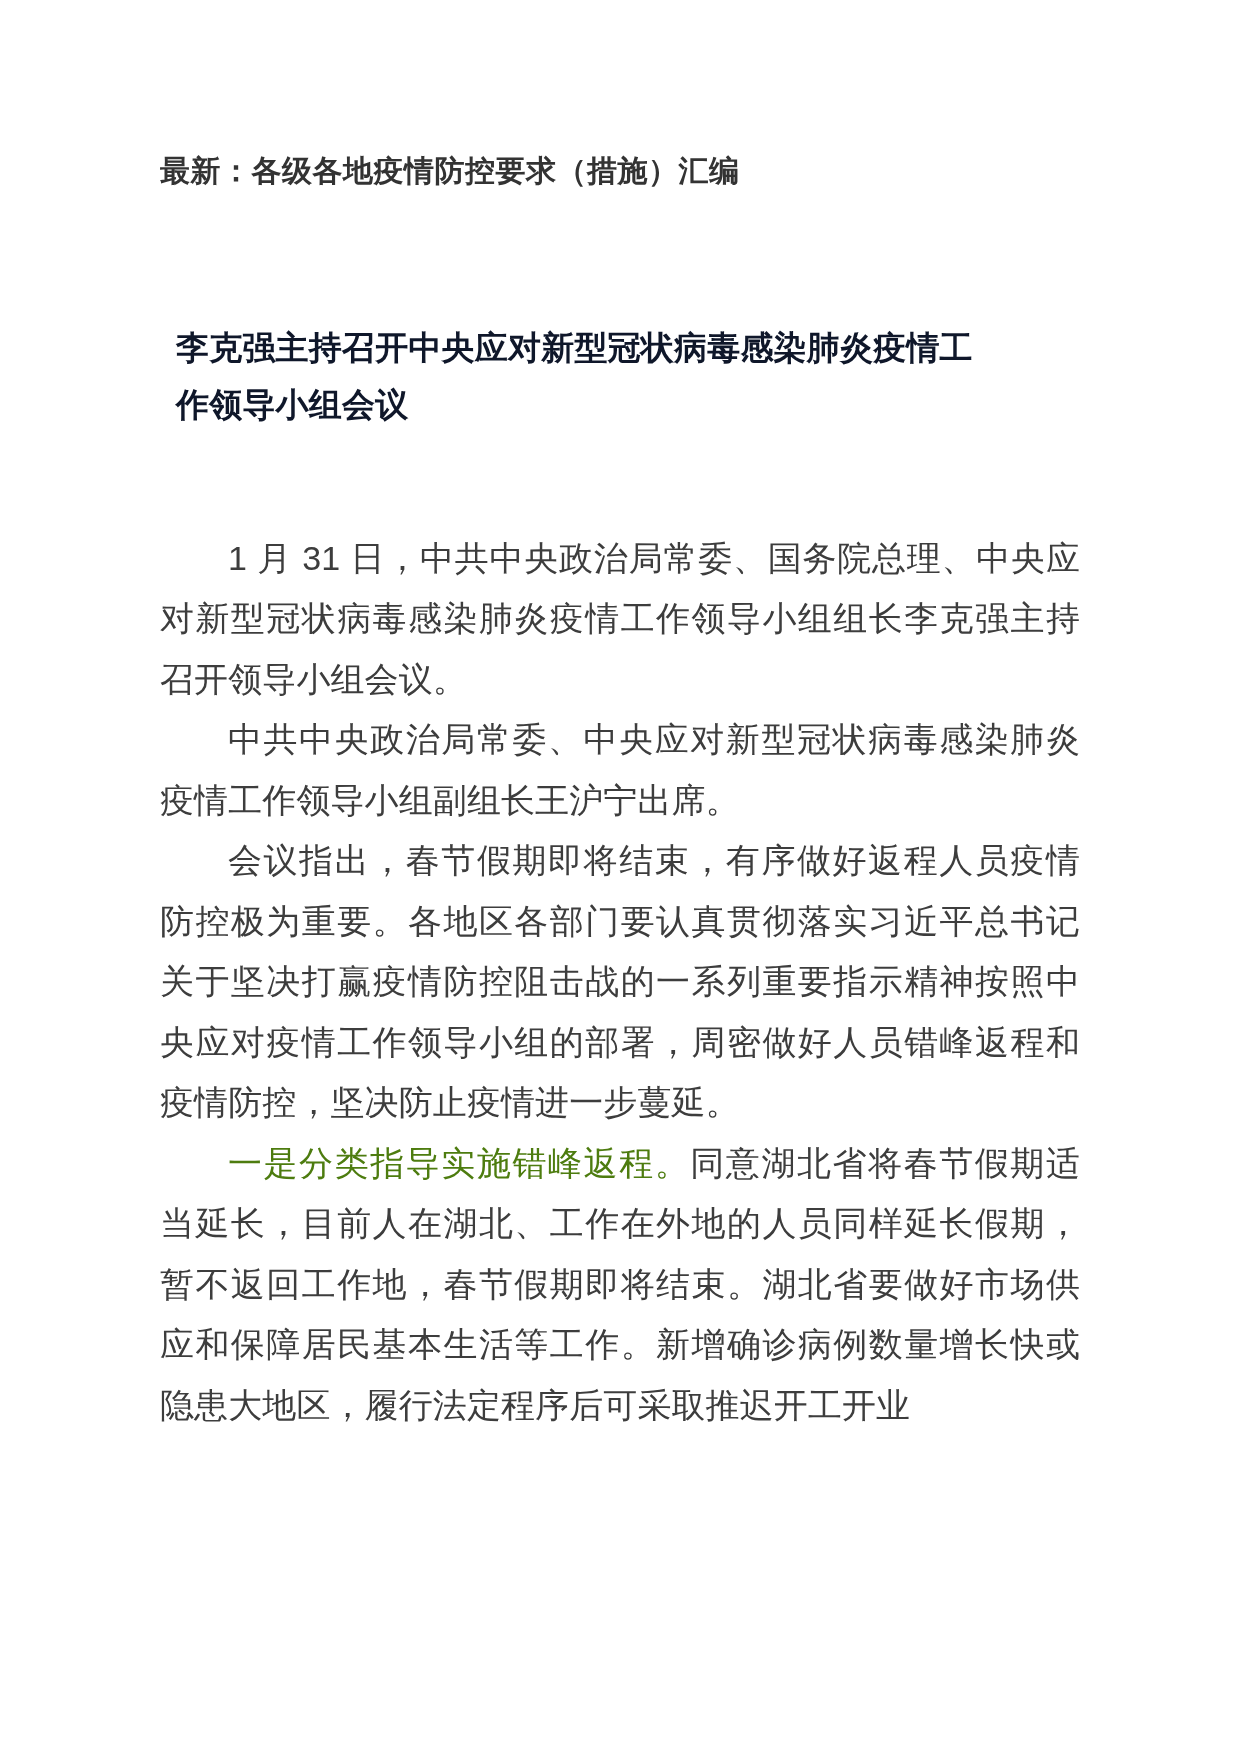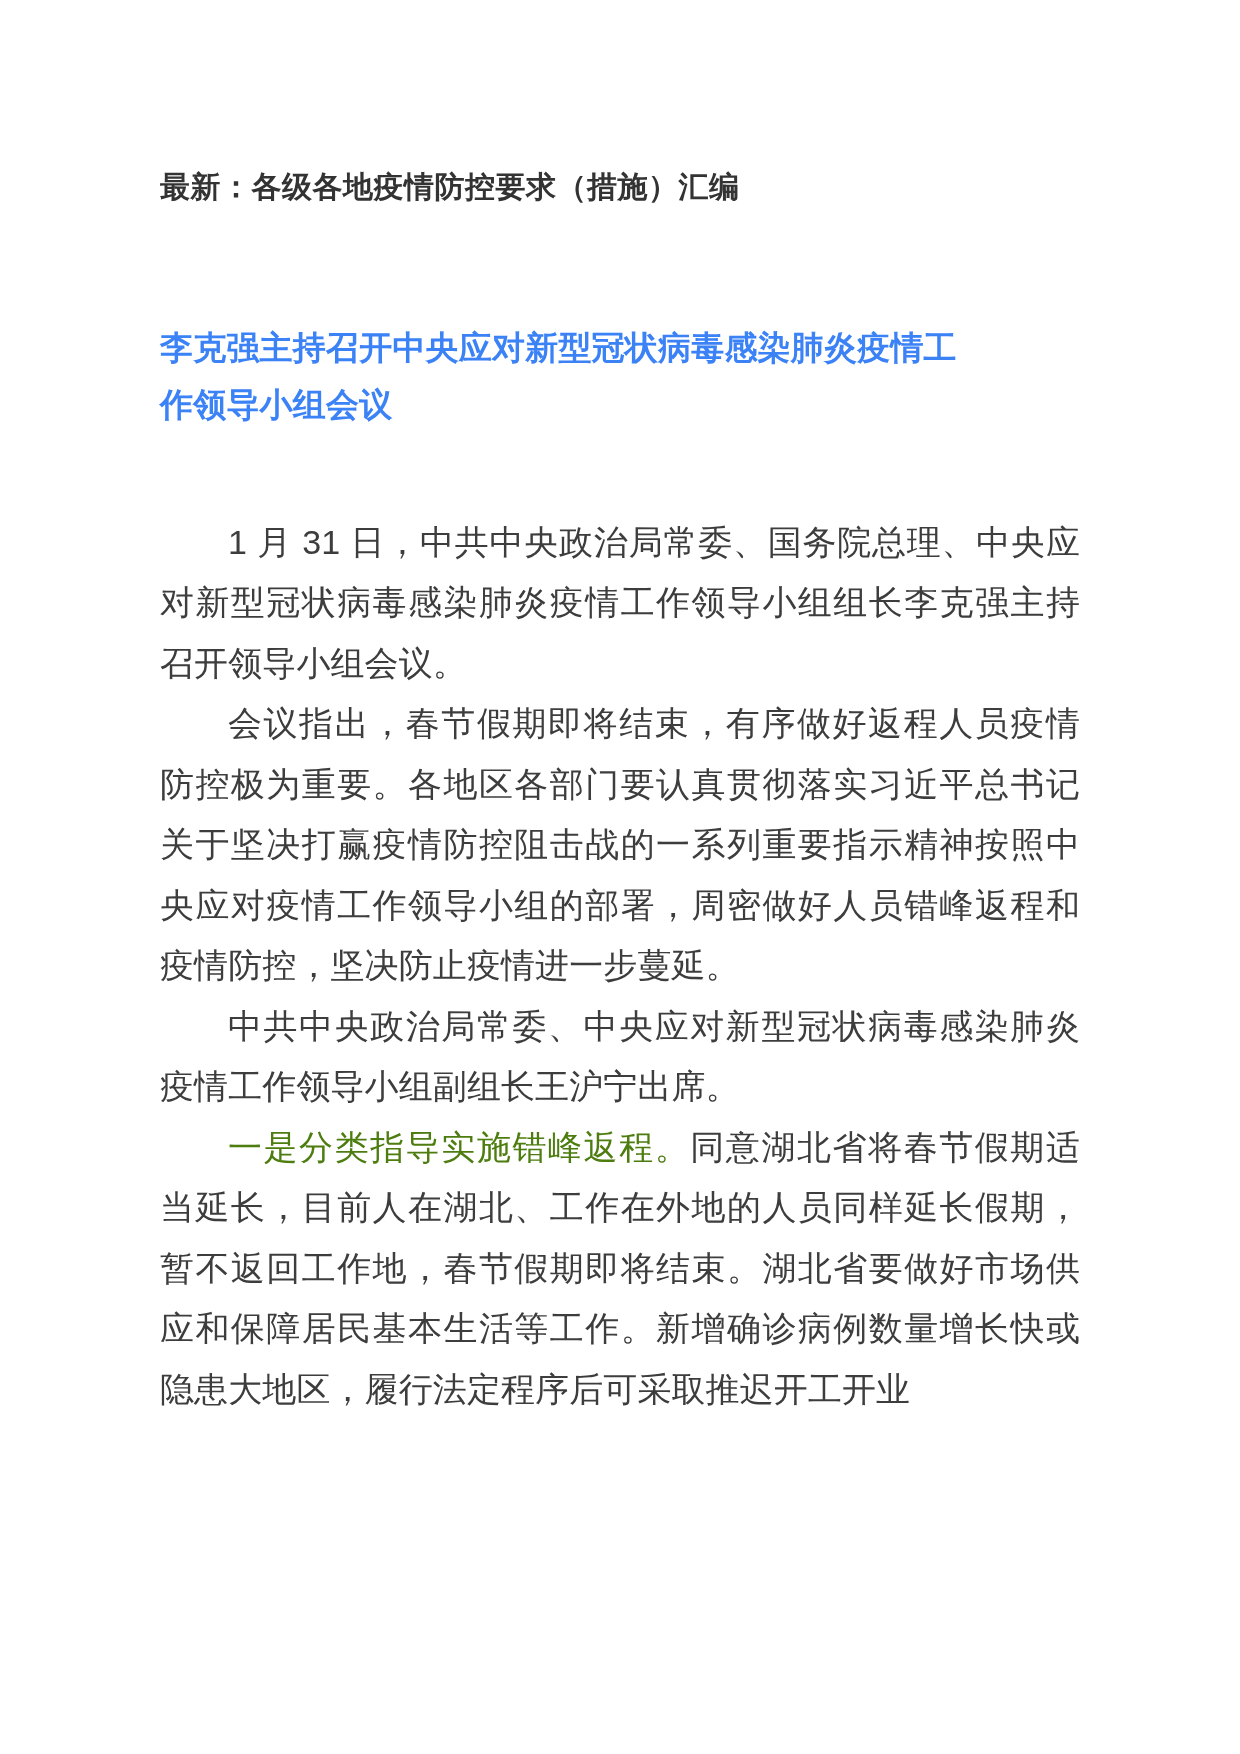--- a/index.html
+++ b/index.html
@@ -13,38 +13,38 @@
     font-family: "Liberation Sans", "DejaVu Sans", sans-serif;
     color: #3a3a3a;
     overflow: hidden;
   }
   .page {
     position: relative;
     width: 1240px;
     height: 1754px;
     background: #ffffff;
     box-sizing: border-box;
-    padding: 16px 160px;
+    padding: 0 160px;
     border-radius: 27px;
   }
   .doc-title {
     margin: 0;
     padding-top: 150px;
     font-size: 30px;
     font-weight: bold;
     letter-spacing: 0.5px;
     color: #333333;
     line-height: 1.4;
   }
   .section-heading {
-    margin: 0;
+    margin: 16px;
     padding-top: 112px;
     font-size: 33px;
     font-weight: bold;
-    color: #3b82f6;
+    color: #0f172a;
     line-height: 1.72;
     letter-spacing: 0.2px;
     width: 800px;
   }
   .body-block {
     padding-top: 78px;
   }
   p.para {
     margin: 0;
     font-size: 34px;
@@ -70,25 +70,25 @@
 
   <h2 class="section-heading">李克强主持召开中央应对新型冠状病毒感染肺炎疫情工作领导小组会议</h2>
 
   <div class="body-block">
 
     <p class="para">
       <span class="lead"></span><span>1 月 31 日，中共中央政治局常委、国务院总理、中央应对新型冠状病毒感染肺炎疫情工作领导小组组长李克强主持召开领导小组会议。</span>
     </p>
 
     <p class="para">
-      <span class="lead"></span><span>会议指出，春节假期即将结束，有序做好返程人员疫情防控极为重要。各地区各部门要认真贯彻落实习近平总书记关于坚决打赢疫情防控阻击战的一系列重要指示精神按照中央应对疫情工作领导小组的部署，周密做好人员错峰返程和疫情防控，坚决防止疫情进一步蔓延。</span>
+      <span class="lead"></span><span>中共中央政治局常委、中央应对新型冠状病毒感染肺炎疫情工作领导小组副组长王沪宁出席。</span>
     </p>
 
     <p class="para">
-      <span class="lead"></span><span>中共中央政治局常委、中央应对新型冠状病毒感染肺炎疫情工作领导小组副组长王沪宁出席。</span>
+      <span class="lead"></span><span>会议指出，春节假期即将结束，有序做好返程人员疫情防控极为重要。各地区各部门要认真贯彻落实习近平总书记关于坚决打赢疫情防控阻击战的一系列重要指示精神按照中央应对疫情工作领导小组的部署，周密做好人员错峰返程和疫情防控，坚决防止疫情进一步蔓延。</span>
     </p>
 
     <p class="para">
       <span class="lead">一是分类指导实施错峰返程。</span><span>同意湖北省将春节假期适当延长，目前人在湖北、工作在外地的人员同样延长假期，暂不返回工作地，春节假期即将结束。湖北省要做好市场供应和保障居民基本生活等工作。新增确诊病例数量增长快或隐患大地区，履行法定程序后可采取推迟开工开业</span>
     </p>
 
   </div>
 
 </div>
 

